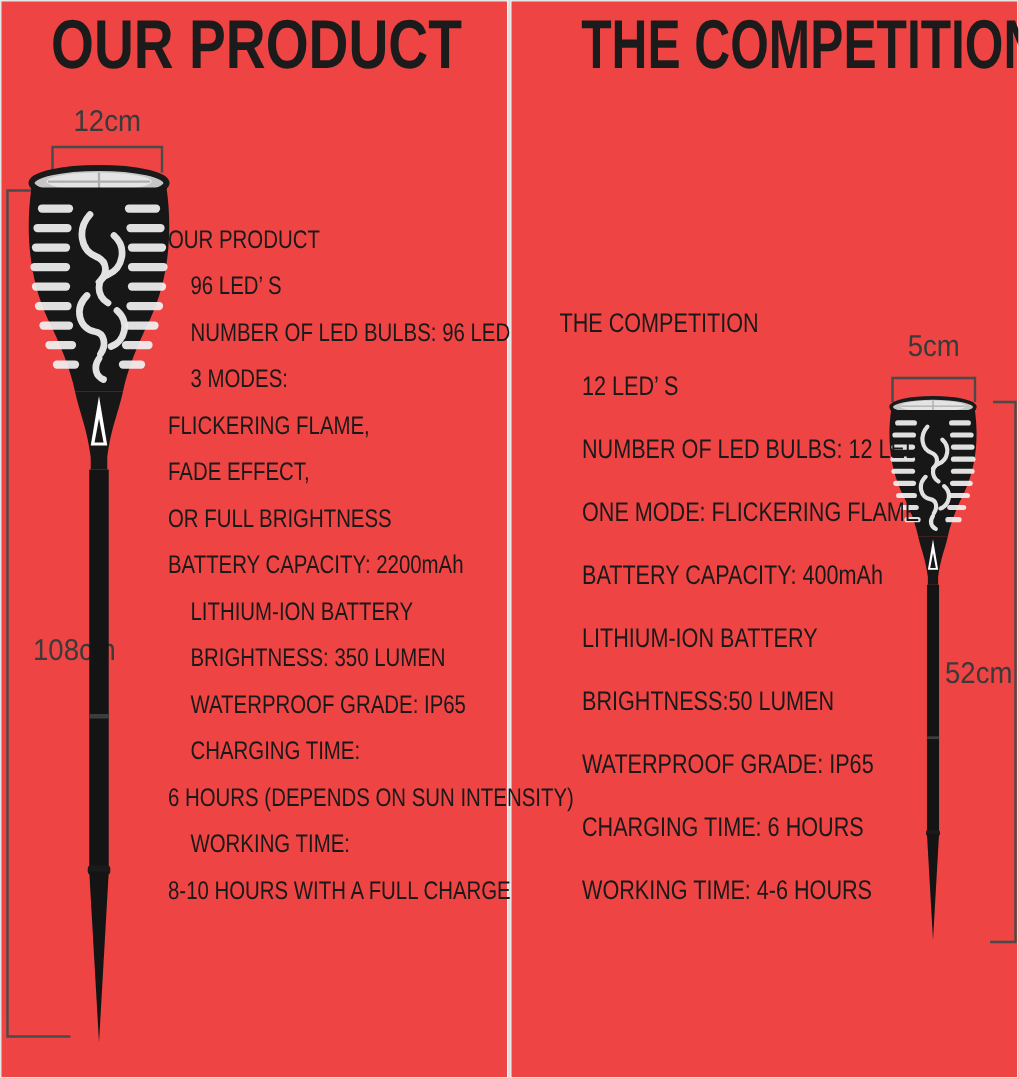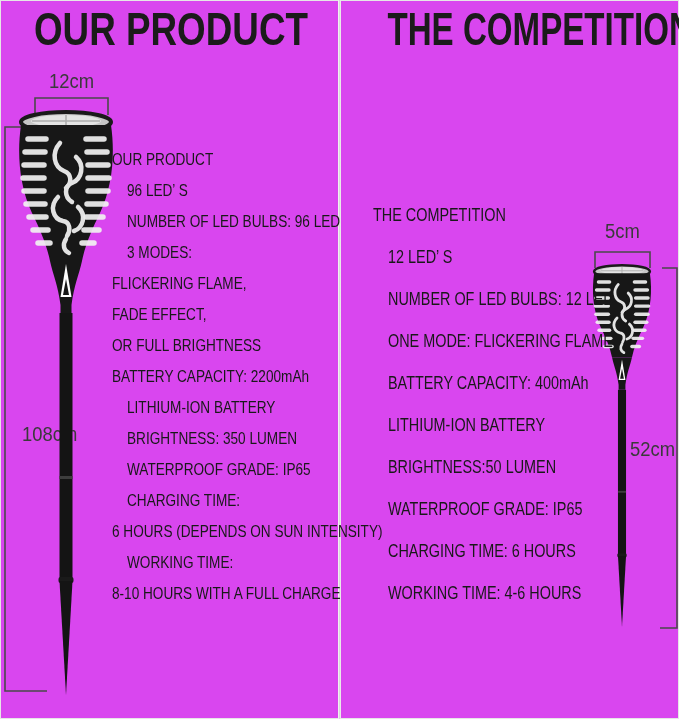--- a/index.html
+++ b/index.html
@@ -1,17 +1,17 @@
 <!DOCTYPE html>
 <html><head>
 <meta charset="utf-8">
 <style>
   html,body{margin:0;padding:0;background:#fff;}
   #canvas{
-    position:relative;width:679px;height:719px;background:#d946ef;
+    position:relative;width:679px;height:719px;background:#ef4444;
     overflow:hidden;font-family:"Liberation Sans",sans-serif;color:#1c1c1c;
     box-shadow:inset 0 0 0 1px #e6e6e6;
   }
   .divider{
     position:absolute;left:338px;top:0;width:3px;height:719px;
     background:linear-gradient(to right,#ffffff,#d7d7d7 45%,#f2f2f2);
   }
   .panel-title{
     position:absolute;top:2px;height:54px;line-height:54px;
     font-size:46px;font-weight:700;text-align:center;white-space:nowrap;

